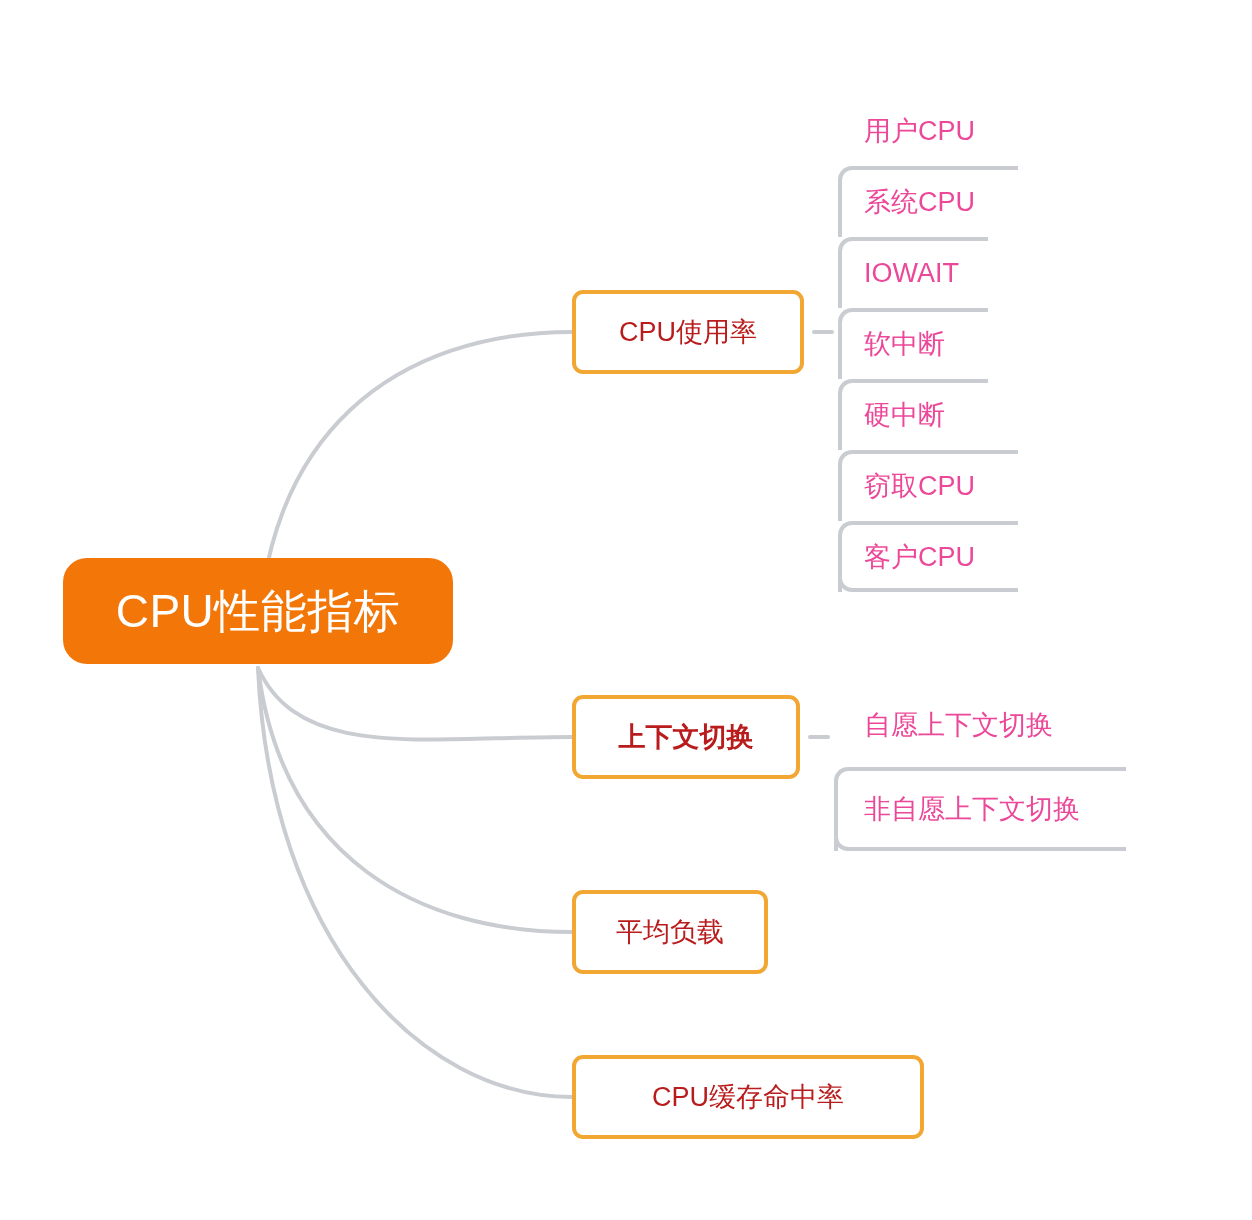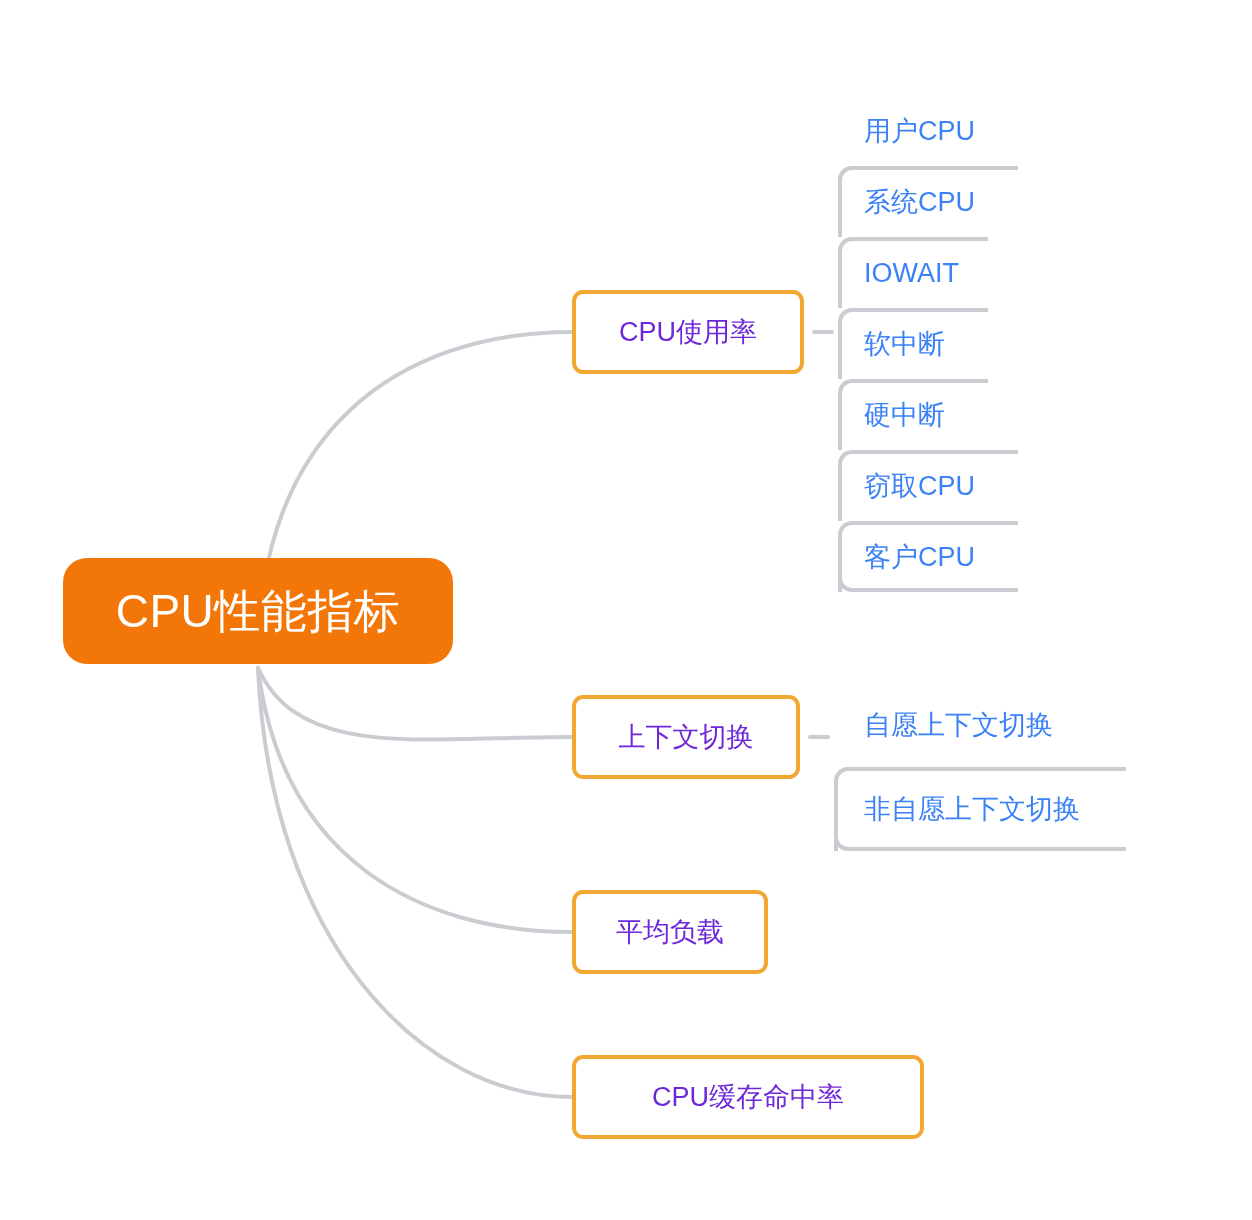--- a/index.html
+++ b/index.html
@@ -61,28 +61,28 @@
     background: #ffffff;
     border: 4px solid #F2A733;
     border-radius: 11px;
     display: flex;
     align-items: center;
     justify-content: center;
     box-sizing: border-box;
     z-index: 3;
   }
   .branch-label {
-    color: #6d28d9;
+    color: #b91c1c;
     font-size: 27px;
     line-height: 1;
     white-space: nowrap;
   }
 
   .branch-cpu      { left: 572px; top: 290px;  width: 232px; height: 84px; }
-  .branch-ctx      { left: 572px; top: 695px;  width: 228px; height: 84px; }
+  .branch-ctx      { left: 572px; top: 695px;  width: 228px; height: 84px; font-weight: bold; }
   .branch-load     { left: 572px; top: 890px;  width: 196px; height: 84px; }
   .branch-cache    { left: 572px; top: 1055px; width: 352px; height: 84px; }
 
   
   .dash-stub {
     position: absolute;
     height: 4px;
     background: #C9CCD0;
     border-radius: 2px;
     z-index: 2;
@@ -100,21 +100,21 @@
 
   .leaf-row {
     position: relative;
     height: 71px;
   }
   .leaf-text {
     position: absolute;
     left: 26px;
     top: 50%;
     transform: translateY(-50%);
-    color: #3b82f6;
+    color: #ec4899;
     font-size: 27px;
     line-height: 1;
     white-space: nowrap;
   }
   .leaf-row-ctx { height: 84px; }
   .leaf-row-ctx .leaf-text { left: 30px; font-size: 27px; }
 
   
   .leaf-bracket {
     position: absolute;

